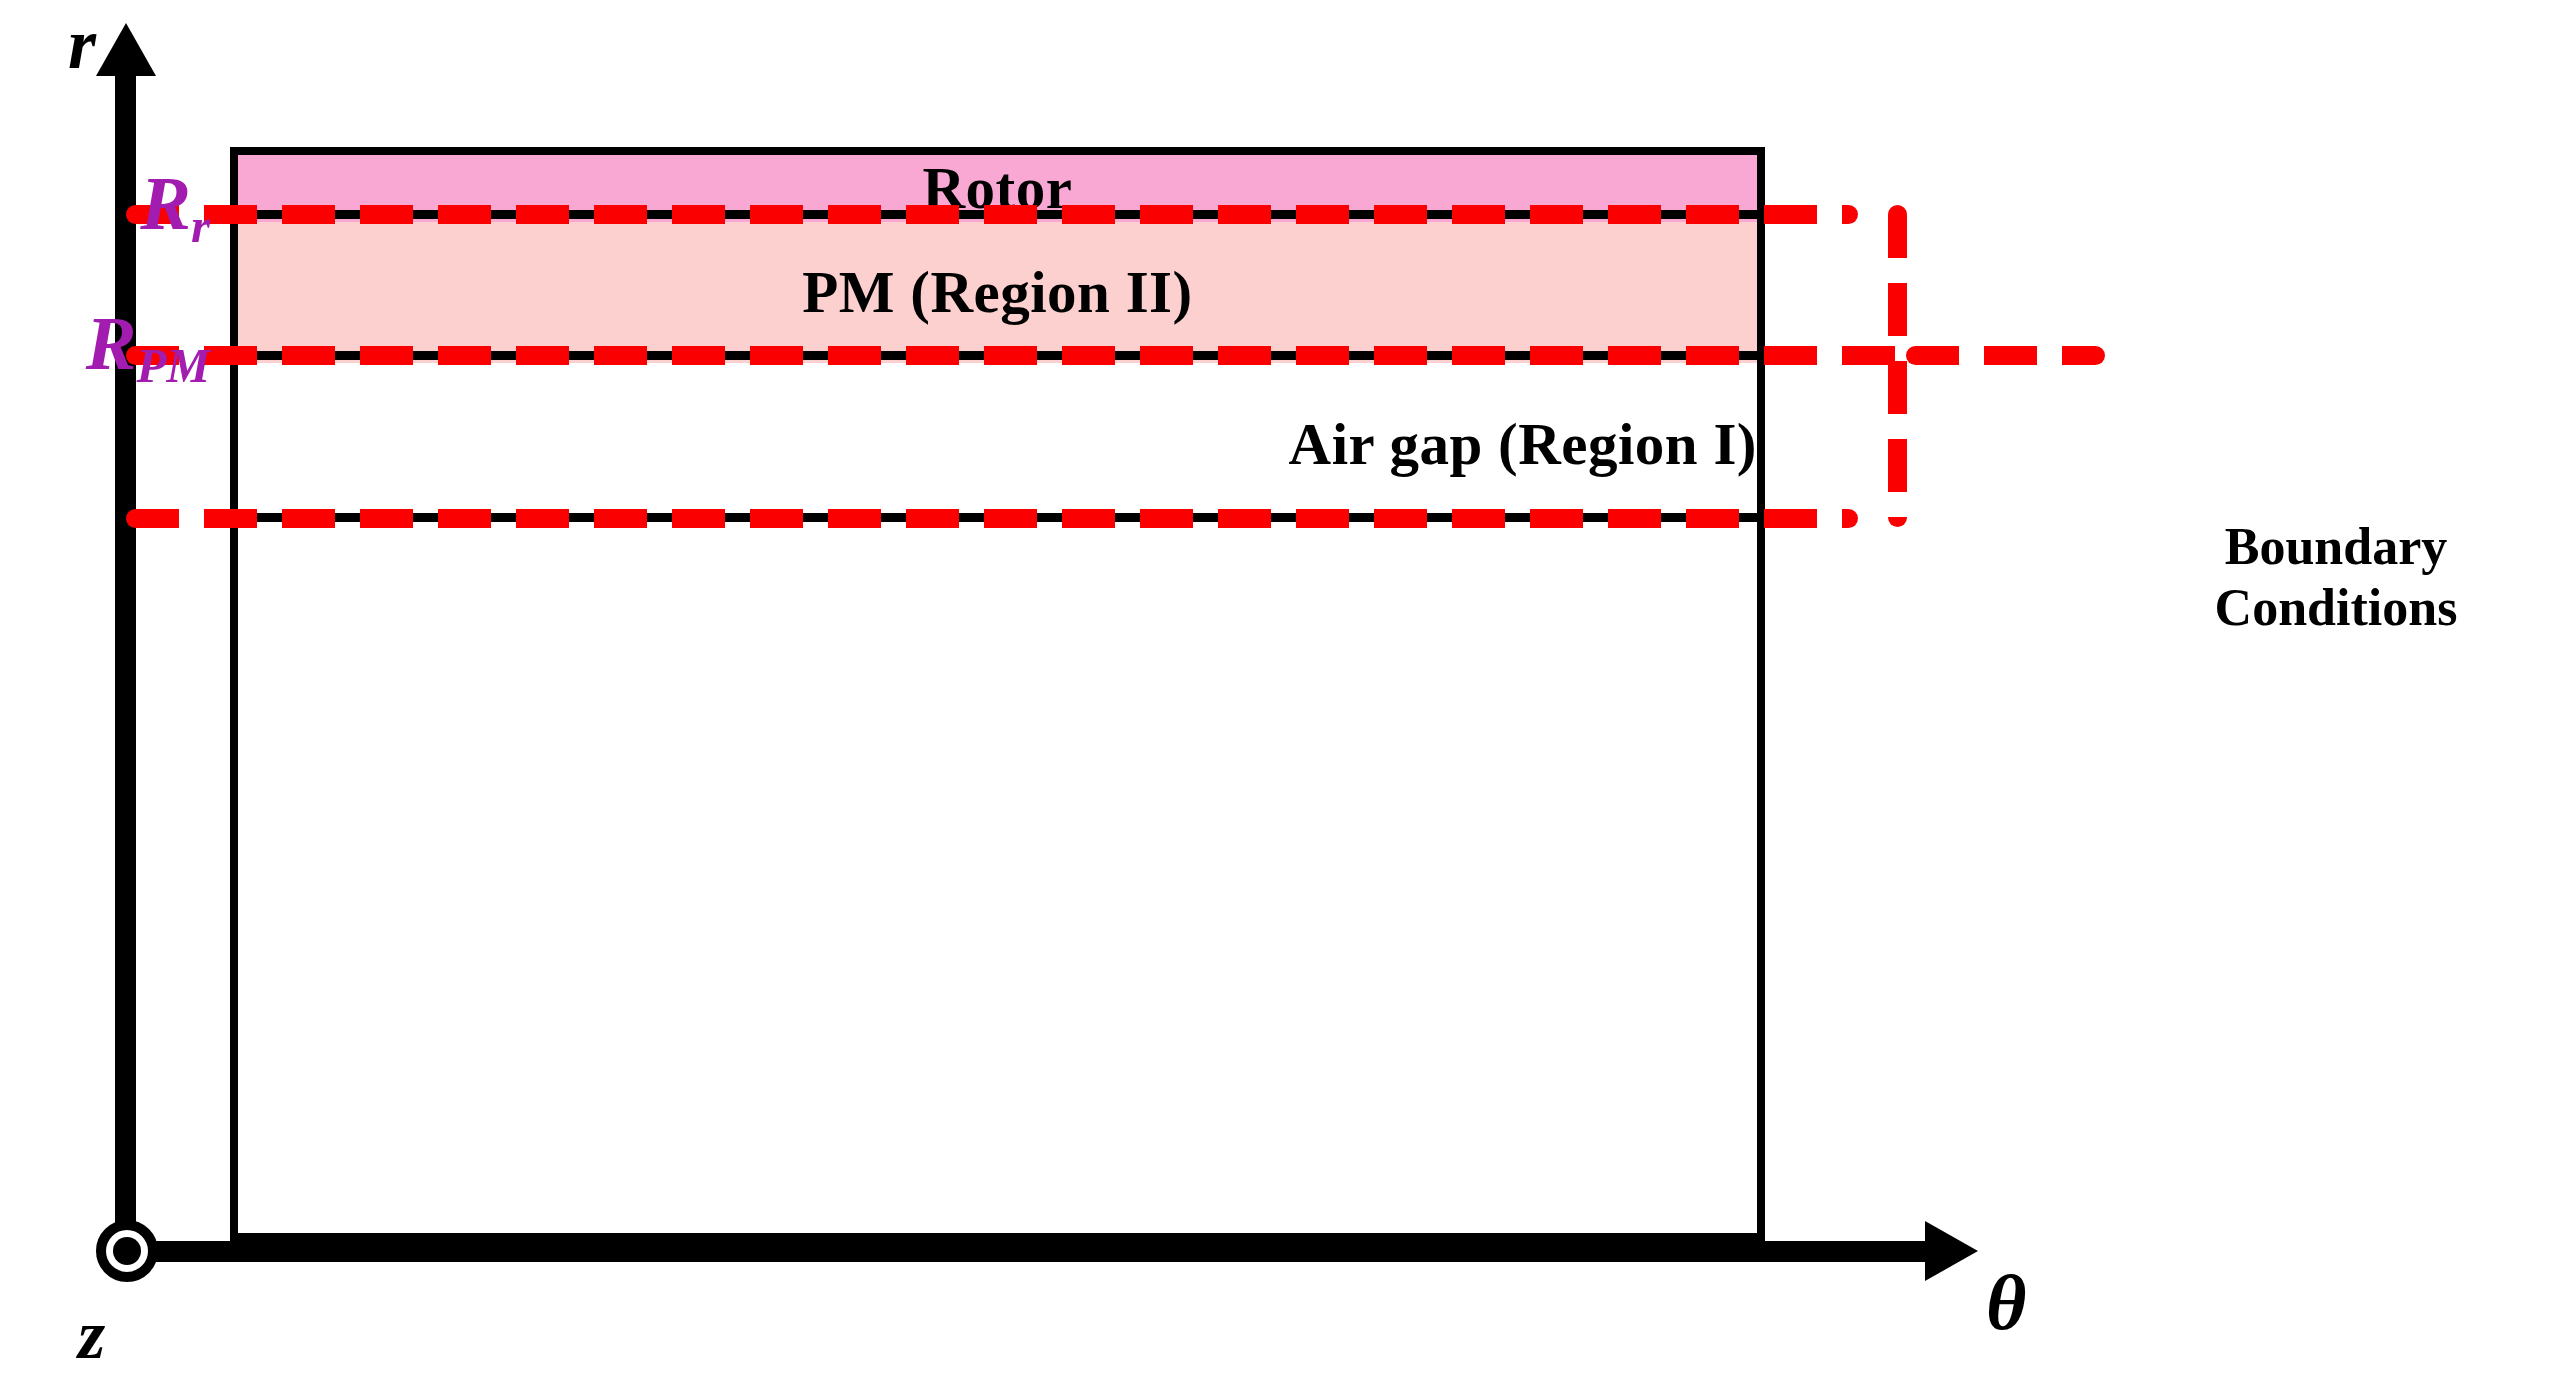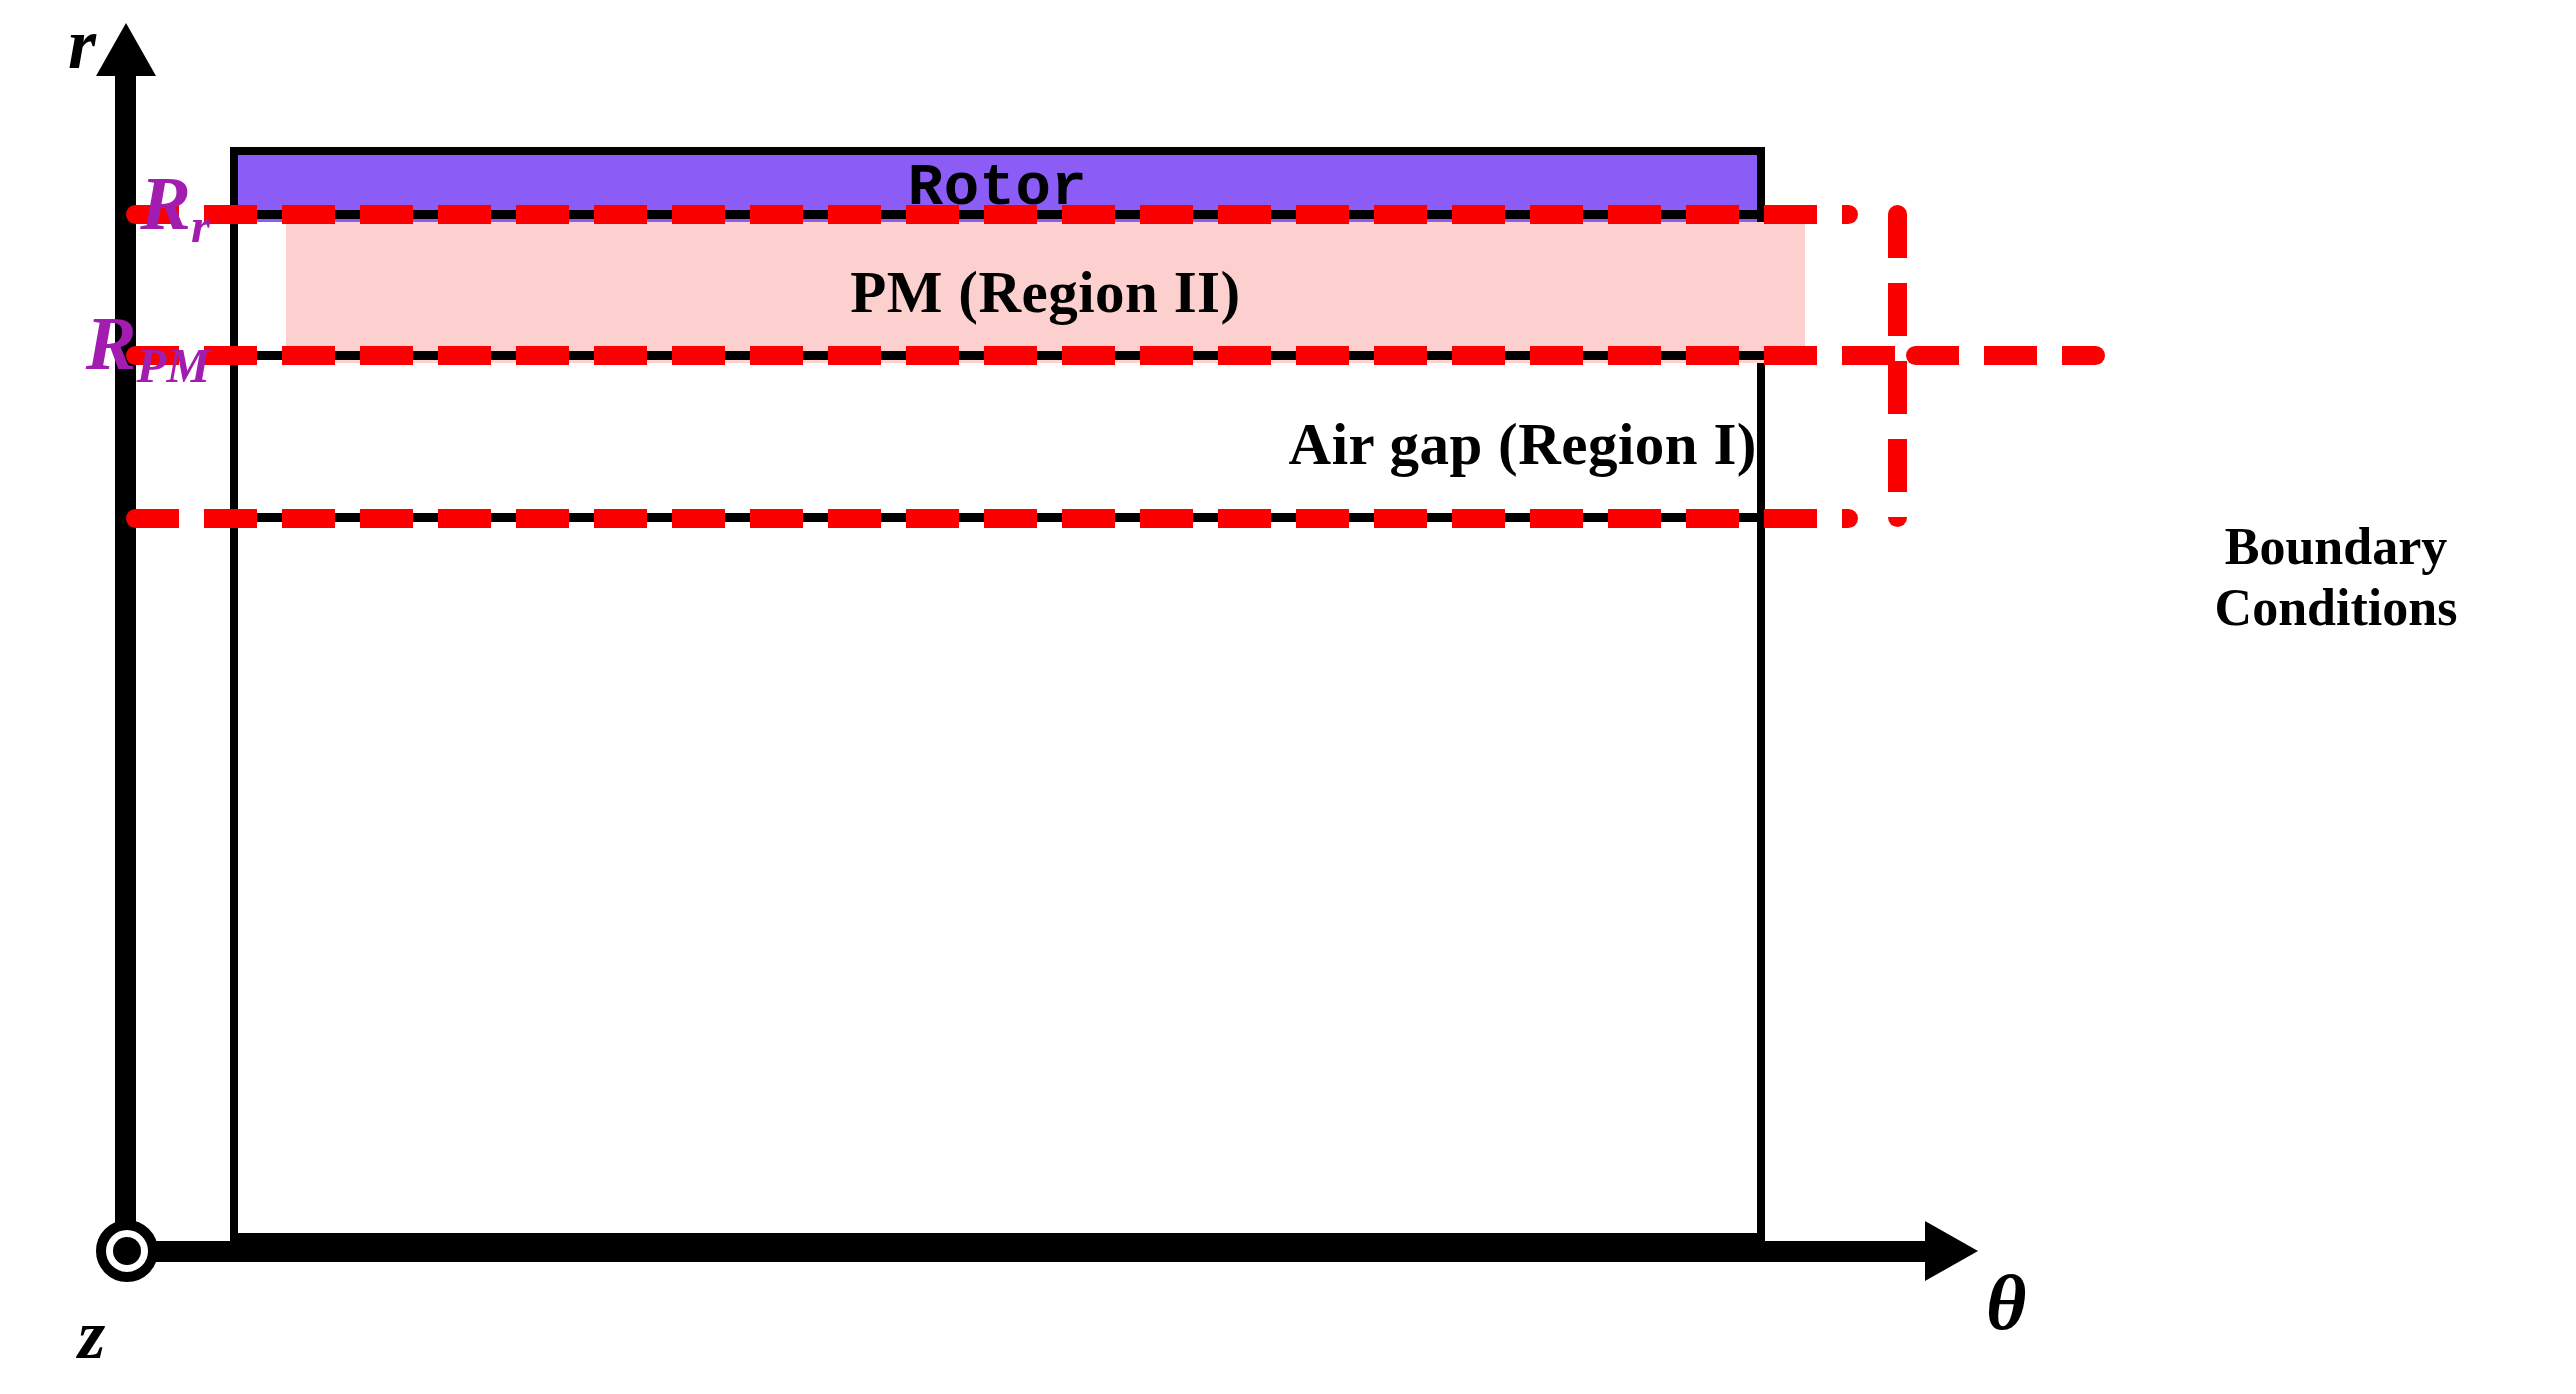--- a/index.html
+++ b/index.html
@@ -98,28 +98,26 @@
     left: 0;
     width: 100%;
     box-sizing: border-box;
     display: flex;
     align-items: center;
     justify-content: center;
   }
   #band-rotor {
     top: 0;
     height: 67px;
-    background: #8b5cf6;
-    font-family: Liberation Mono, monospace;
+    background: #f9a8d4;
   }
   #band-pm {
     top: 67px;
     height: 141px;
     background: #fcd0ce;
-    margin-left: 48px;
   }
   #band-airgap {
     top: 208px;
     height: 163px;
     background: #ffffff;
     justify-content: flex-end;
   }
   #band-stator {
     top: 371px;
     height: 723px;

